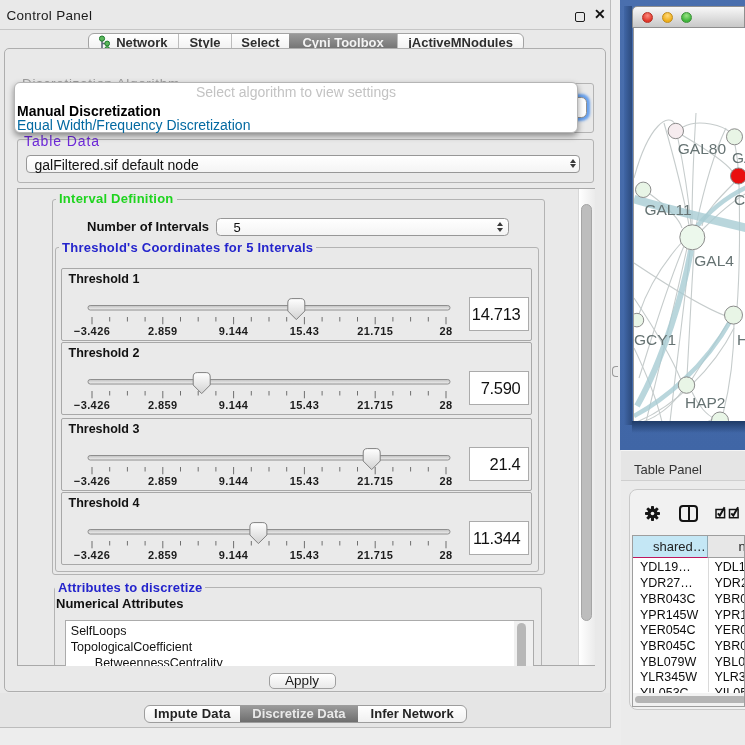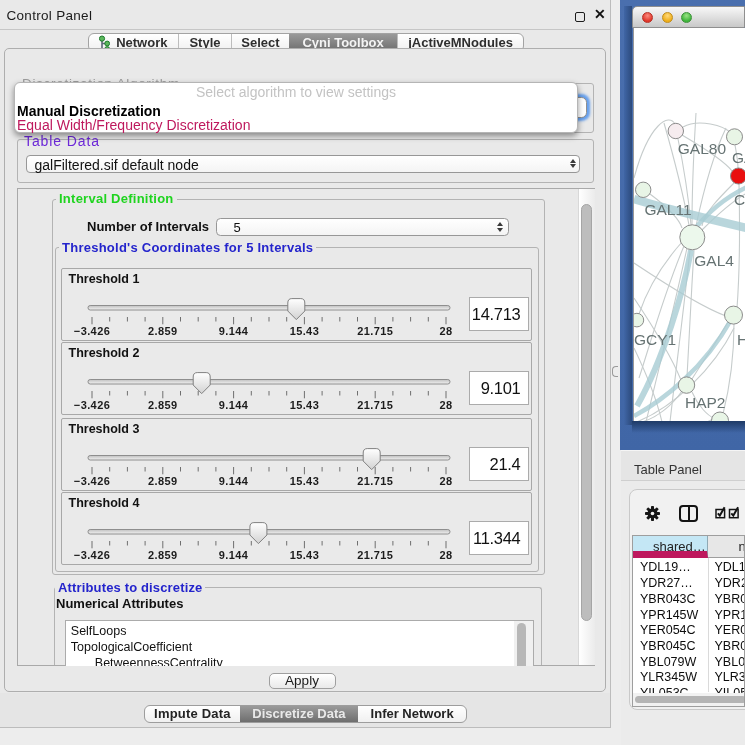--- a/index.html
+++ b/index.html
@@ -153,21 +153,21 @@
         <line x1="384.0" y1="48" x2="384.0" y2="55.3" stroke="#6f6f6f" stroke-width="1"></line>
         <text x="30.0" y="66" text-anchor="middle" font-family="Liberation Sans, sans-serif" font-size="11" font-weight="bold" letter-spacing="0.4" fill="#1c1c1c">−3.426</text>
         <text x="100.8" y="66" text-anchor="middle" font-family="Liberation Sans, sans-serif" font-size="11" font-weight="bold" letter-spacing="0.4" fill="#1c1c1c">2.859</text>
         <text x="171.6" y="66" text-anchor="middle" font-family="Liberation Sans, sans-serif" font-size="11" font-weight="bold" letter-spacing="0.4" fill="#1c1c1c">9.144</text>
         <text x="242.4" y="66" text-anchor="middle" font-family="Liberation Sans, sans-serif" font-size="11" font-weight="bold" letter-spacing="0.4" fill="#1c1c1c">15.43</text>
         <text x="313.2" y="66" text-anchor="middle" font-family="Liberation Sans, sans-serif" font-size="11" font-weight="bold" letter-spacing="0.4" fill="#1c1c1c">21.715</text>
         <text x="384.0" y="66" text-anchor="middle" font-family="Liberation Sans, sans-serif" font-size="11" font-weight="bold" letter-spacing="0.4" fill="#1c1c1c">28</text>
       </g>
     <path d="M 131.2,34 Q 131.2,29.6 135.2,29.6 L 144.2,29.6 Q 148.2,29.6 148.2,34 L 148.2,42 L 139.7,50.6 L 131.2,42 Z" fill="url(#th)" stroke="#808080" stroke-width="1"></path>
   </svg>
-  <div class="thfield">9.101</div>
+  <div class="thfield">7.590</div>
 </div>
 <div class="abs thbox" style="left:60.5px;top:417.6px;">
   <div class="thlabel">Threshold 3</div>
   <svg width="471" height="73" class="thsvg">
     <rect x="26" y="36.5" width="362" height="4.5" rx="2.2" fill="url(#tg)" stroke="#8e8e8e" stroke-width="1"></rect>
     <g class="ticks">
         <line x1="30.0" y1="48" x2="30.0" y2="55.3" stroke="#6f6f6f" stroke-width="1"></line>
         <line x1="47.7" y1="48" x2="47.7" y2="52.5" stroke="#6f6f6f" stroke-width="1"></line>
         <line x1="65.4" y1="48" x2="65.4" y2="52.5" stroke="#6f6f6f" stroke-width="1"></line>
         <line x1="83.1" y1="48" x2="83.1" y2="52.5" stroke="#6f6f6f" stroke-width="1"></line>
@@ -248,21 +248,21 @@
   <div style="position:absolute;right:0;top:0;width:19px;height:100%;background:#f0f0f0;"></div>
   <div style="position:absolute;right:7.5px;top:2px;width:8.5px;height:60px;background:#b7b7b7;border-radius:4.5px;"></div>
 </div>
 
 <div class="abs" style="left:578px;top:189.3px;width:15.5px;height:476px;background:linear-gradient(to right,#ffffff,#ebebeb);border-left:1px solid #d8d8d8;"></div>
 <div class="abs" style="left:580.5px;top:204px;width:11.5px;height:417px;background:#bdbdbd;border:1px solid #a5a5a5;border-radius:6px;box-sizing:border-box;"></div>
 
 <div class="abs" style="left:13.5px;top:82px;width:564px;height:50.5px;background:#ffffff;border:1px solid #b5b5b5;border-radius:6px;box-shadow:0 3px 6px rgba(0,0,0,0.42);z-index:50;box-sizing:border-box;"></div>
 <div class="abs" style="left:196px;top:84px;font-size:14px;color:#c3c3c3;z-index:51;">Select algorithm to view settings</div>
 <div class="abs" style="left:17px;top:102.5px;font-size:14px;font-weight:bold;color:#000;z-index:51;">Manual Discretization</div>
-<div class="abs" style="left:17px;top:116.5px;font-size:14px;color:#be185d;z-index:51;">Equal Width/Frequency Discretization</div>
+<div class="abs" style="left:17px;top:116.5px;font-size:14px;color:#0369a1;z-index:51;">Equal Width/Frequency Discretization</div>
 
 <div class="abs" style="left:0;top:693px;width:610px;height:34px;background:#e5e5e5;"></div>
 <div class="abs" style="left:268.5px;top:672.5px;width:67px;height:16.5px;border:1px solid #9f9f9f;border-radius:5px;background:linear-gradient(#ffffff,#e9e9e9);box-sizing:border-box;text-align:center;font-size:13.5px;color:#1b1b1b;line-height:13.5px;">Apply</div>
 
 <div class="abs" style="left:144.3px;top:704.8px;width:322.7px;height:18.4px;border:1px solid #9d9d9d;border-radius:6px;background:linear-gradient(#ffffff,#f0f0f0);display:flex;overflow:hidden;box-sizing:border-box;">
   <div style="width:94.8px;display:flex;align-items:center;justify-content:center;font-size:13px;font-weight:bold;letter-spacing:0.2px;color:#232323;">Impute Data</div>
   <div style="width:119.5px;background:linear-gradient(#9a9a9a,#6e6e6e);display:flex;align-items:center;justify-content:center;font-size:13px;font-weight:bold;color:#e9e9e9;">Discretize Data</div>
   <div style="width:108.4px;display:flex;align-items:center;justify-content:center;font-size:13px;font-weight:bold;color:#232323;box-sizing:border-box;">Infer Network</div>
 </div>
 
@@ -361,21 +361,21 @@
   <div style="position:absolute;left:50%;top:0;width:2.5px;height:100%;margin-left:-1.25px;background:#131313;"></div>
 </div>
 <svg class="abs" style="left:715px;top:505px;" width="26" height="14" viewBox="0 0 26 14">
   <rect x="1" y="4.5" width="8.6" height="8.2" fill="none" stroke="#131313" stroke-width="1.5"></rect>
   <path d="M 2.8,8.4 L 4.8,10.6 L 9.6,2.2" fill="none" stroke="#131313" stroke-width="2"></path>
   <rect x="14.5" y="4.5" width="8.6" height="8.2" fill="none" stroke="#131313" stroke-width="1.5"></rect>
   <path d="M 16.3,8.4 L 18.3,10.6 L 23.1,2.2" fill="none" stroke="#131313" stroke-width="2"></path>
 </svg>
 
 <div class="abs" id="ytable" style="left:632px;top:534.5px;width:113px;height:172px;background:#fff;border:1px solid #9e9e9e;box-sizing:border-box;overflow:hidden;">
-  <div style="position:absolute;left:0;top:0;width:74.5px;height:22.5px;background:#c4e7f5;border-right:1px solid #8fa9b4;border-bottom:7px solid #be185d;box-sizing:border-box;font-size:13px;color:#222;line-height:21px;">
+  <div style="position:absolute;left:0;top:0;width:74.5px;height:22.5px;background:#c4e7f5;border-right:1px solid #8fa9b4;border-bottom:1px solid #be185d;box-sizing:border-box;font-size:13px;color:#222;line-height:21px;">
       <span style="position:absolute;left:20px;">shared…</span>
     </div>
   <div style="position:absolute;left:74.5px;top:0;width:120px;height:22.5px;background:#e7e7e7;border-bottom:1px solid #9e9e9e;box-sizing:border-box;font-size:13px;color:#222;line-height:21px;">
       <span style="position:absolute;left:31px;">name</span>
     </div>
   <div style="position:absolute;left:75px;top:22.5px;width:1px;height:134px;background:#dadada;"></div>
   <div class="tr1" style="top:24.9px;">YDL19…</div>
     <div class="tr2" style="top:24.9px;">YDL194W</div>
   <div class="tr1" style="top:40.6px;">YDR27…</div>
     <div class="tr2" style="top:40.6px;">YDR277C</div>

